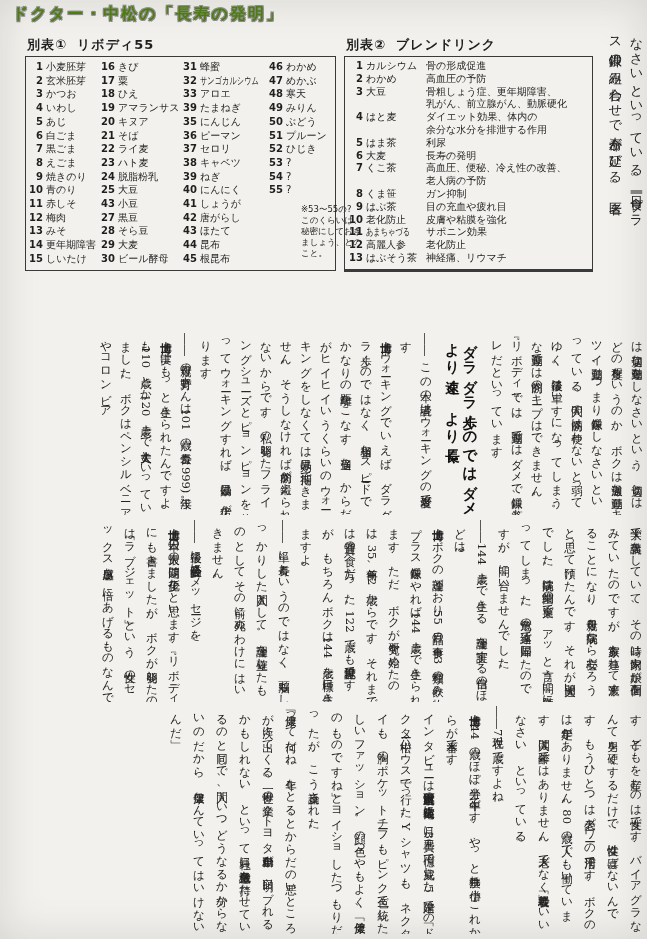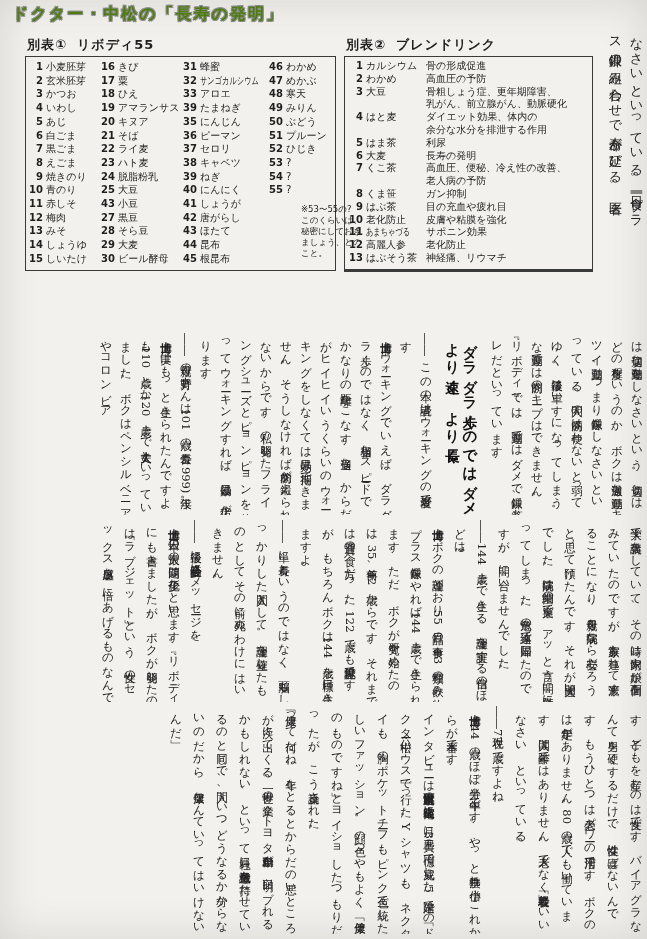--- a/index.html
+++ b/index.html
@@ -117,21 +117,21 @@
           <div class="trow">
             <span class="num">12</span>
             <span class="nm">梅肉</span>
           </div>
           <div class="trow">
             <span class="num">13</span>
             <span class="nm">みそ</span>
           </div>
           <div class="trow">
             <span class="num">14</span>
-            <span class="nm">しょうゆ</span>
+            <span class="nm">更年期障害</span>
           </div>
           <div class="trow">
             <span class="num">15</span>
             <span class="nm">しいたけ</span>
           </div>
         </div>
         <div class="t1col">
           <div class="trow">
             <span class="num">16</span>
             <span class="nm">きび</span>

